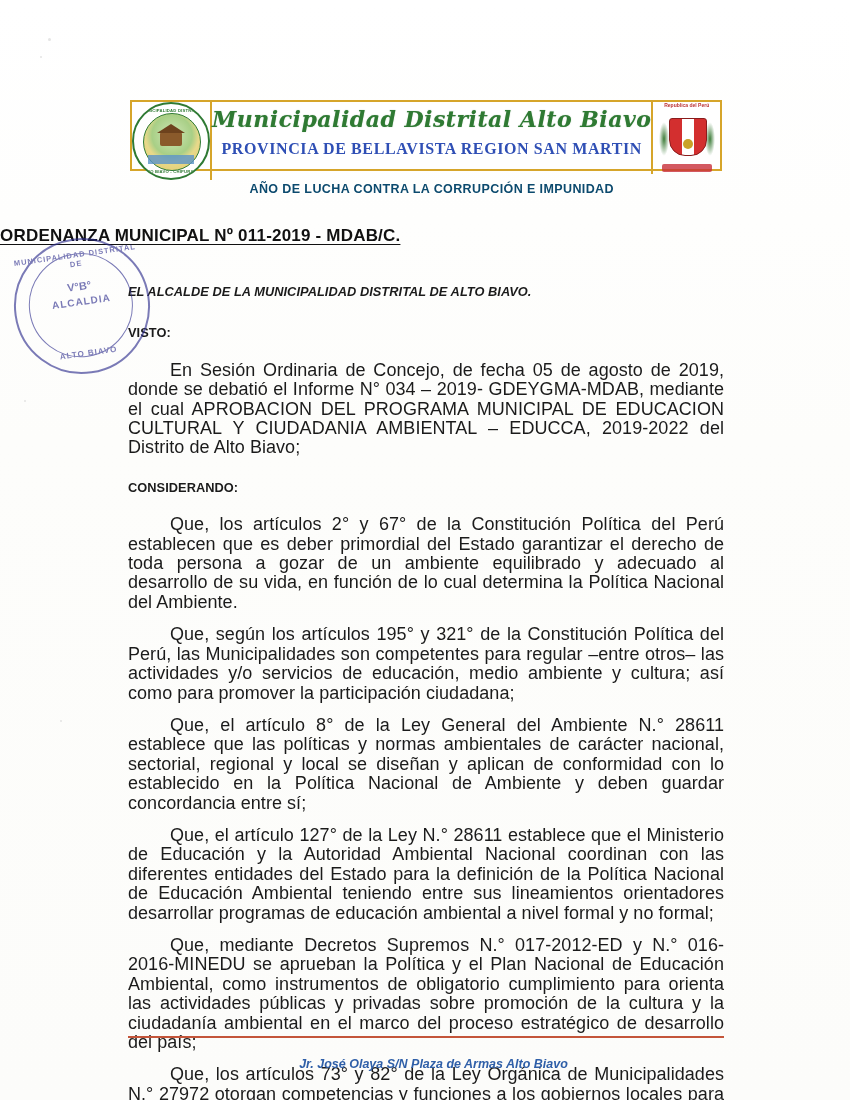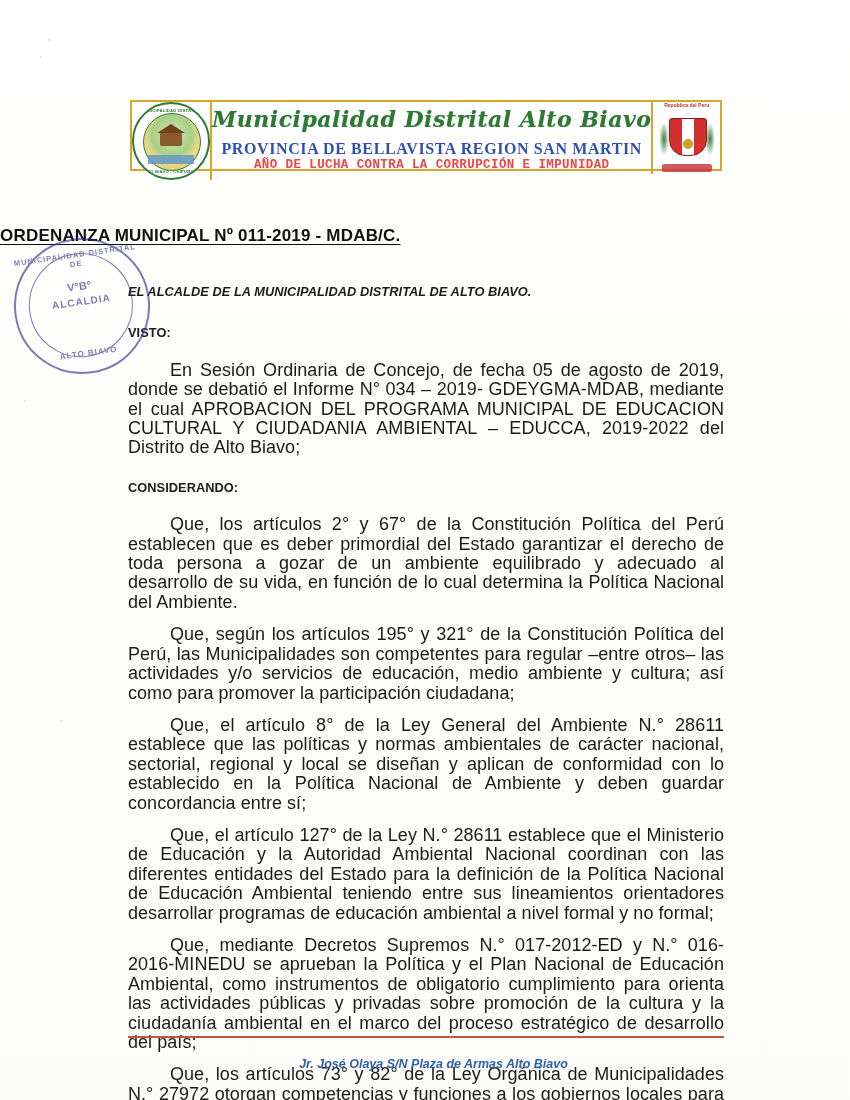--- a/index.html
+++ b/index.html
@@ -79,26 +79,26 @@
   .muni-sub1 {
     font-family: "Liberation Serif", serif;
     font-size: 16px;
     font-weight: bold;
     color: #2f4fb5;
     letter-spacing: 0.6px;
     margin-top: 8px;
     white-space: nowrap;
   }
   .muni-sub2 {
-    font-family: Liberation Mono, monospace;
+    font-family: Liberation Sans, sans-serif;
     font-size: 12.5px;
     font-weight: bold;
-    color: #ef4444;
+    color: #0c4a6e;
     letter-spacing: 0.4px;
-    margin-top: 0;
+    margin-top: 24px;
     white-space: nowrap;
   }
 
   
   .seal {
     width: 74px;
     height: 74px;
     border-radius: 50%;
     border: 2px solid #2f7a33;
     position: relative;

